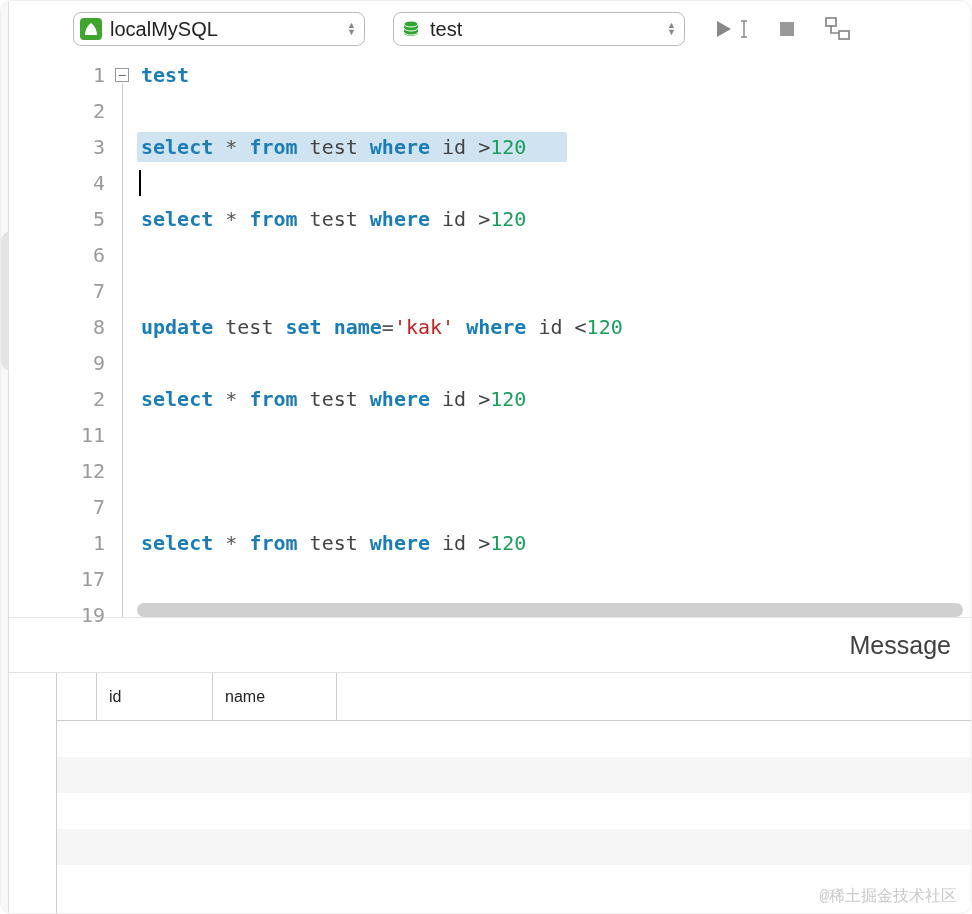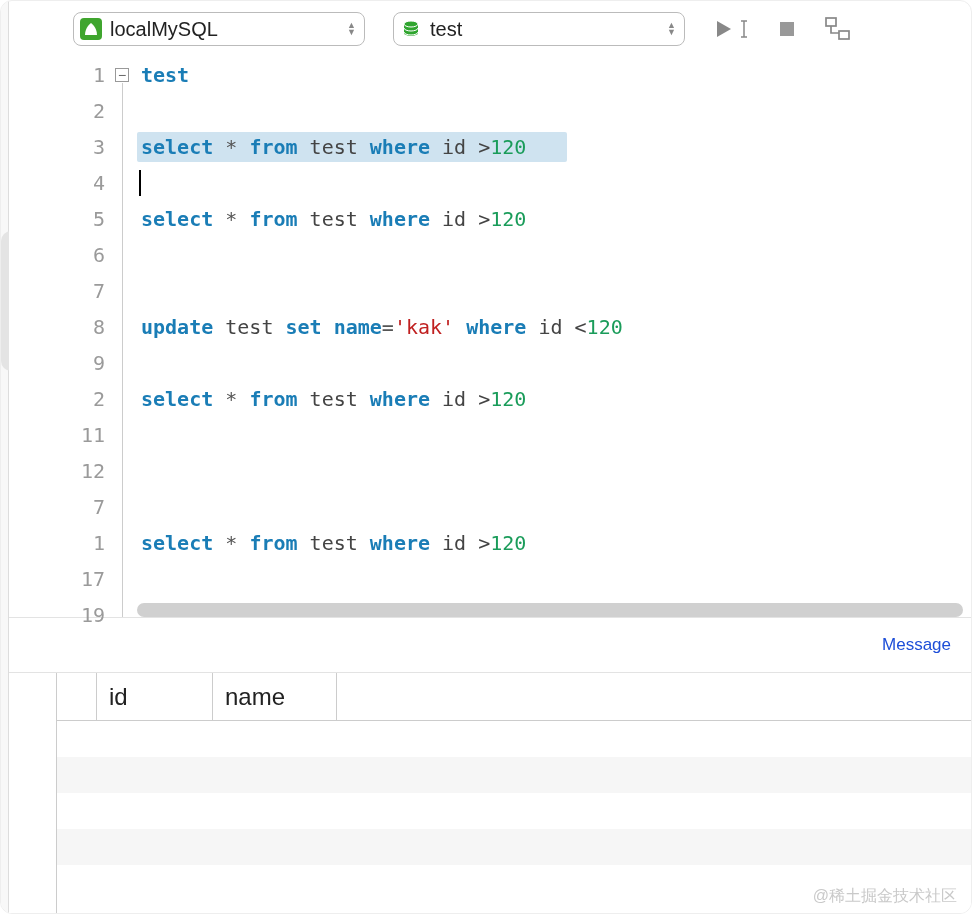--- a/index.html
+++ b/index.html
@@ -153,40 +153,40 @@
     min-width: 0;
   }
   .message-bar {
     height: 56px;
     display: flex;
     align-items: center;
     justify-content: flex-end;
     padding: 0 20px;
     border-top: 1px solid #e3e3e3;
     border-bottom: 1px solid #e3e3e3;
-    font-size: 17px;
-    color: #1d4ed8;
+    font-size: 25px;
+    color: #404040;
   }
   .results {
     flex: 1;
     display: flex;
     background: #fff;
   }
   .res-left {
     width: 48px;
     border-right: 1px solid #ccc;
     background: #fff;
   }
   .res-grid { flex:1; }
   .res-header {
     display: flex;
     height: 48px;
     align-items: center;
     border-bottom: 1px solid #ccc;
-    font-size: 24px;
+    font-size: 16px;
     color: #222;
   }
   .res-header .cell {
     border-right: 1px solid #ccc;
     height: 100%;
     display:flex; align-items:center;
     padding: 0 12px;
     box-sizing: border-box;
   }
   .res-header .c-row { width: 40px; }
@@ -195,20 +195,21 @@
   .res-rows .row {
     height: 36px;
   }
   .res-rows .row.alt { background: #f6f6f6; }
   .watermark {
     position: absolute;
     right: 14px;
     bottom: 6px;
     color: #c9c9c9;
     font-size: 16px;
+    font-family: Liberation Mono, monospace;
   }
   .mid-scroll-stub {
     position: absolute;
     left: 0;
     top: 230px;
     width: 22px;
     height: 140px;
     background: #e4e4e4;
     border-radius: 10px;
   }

